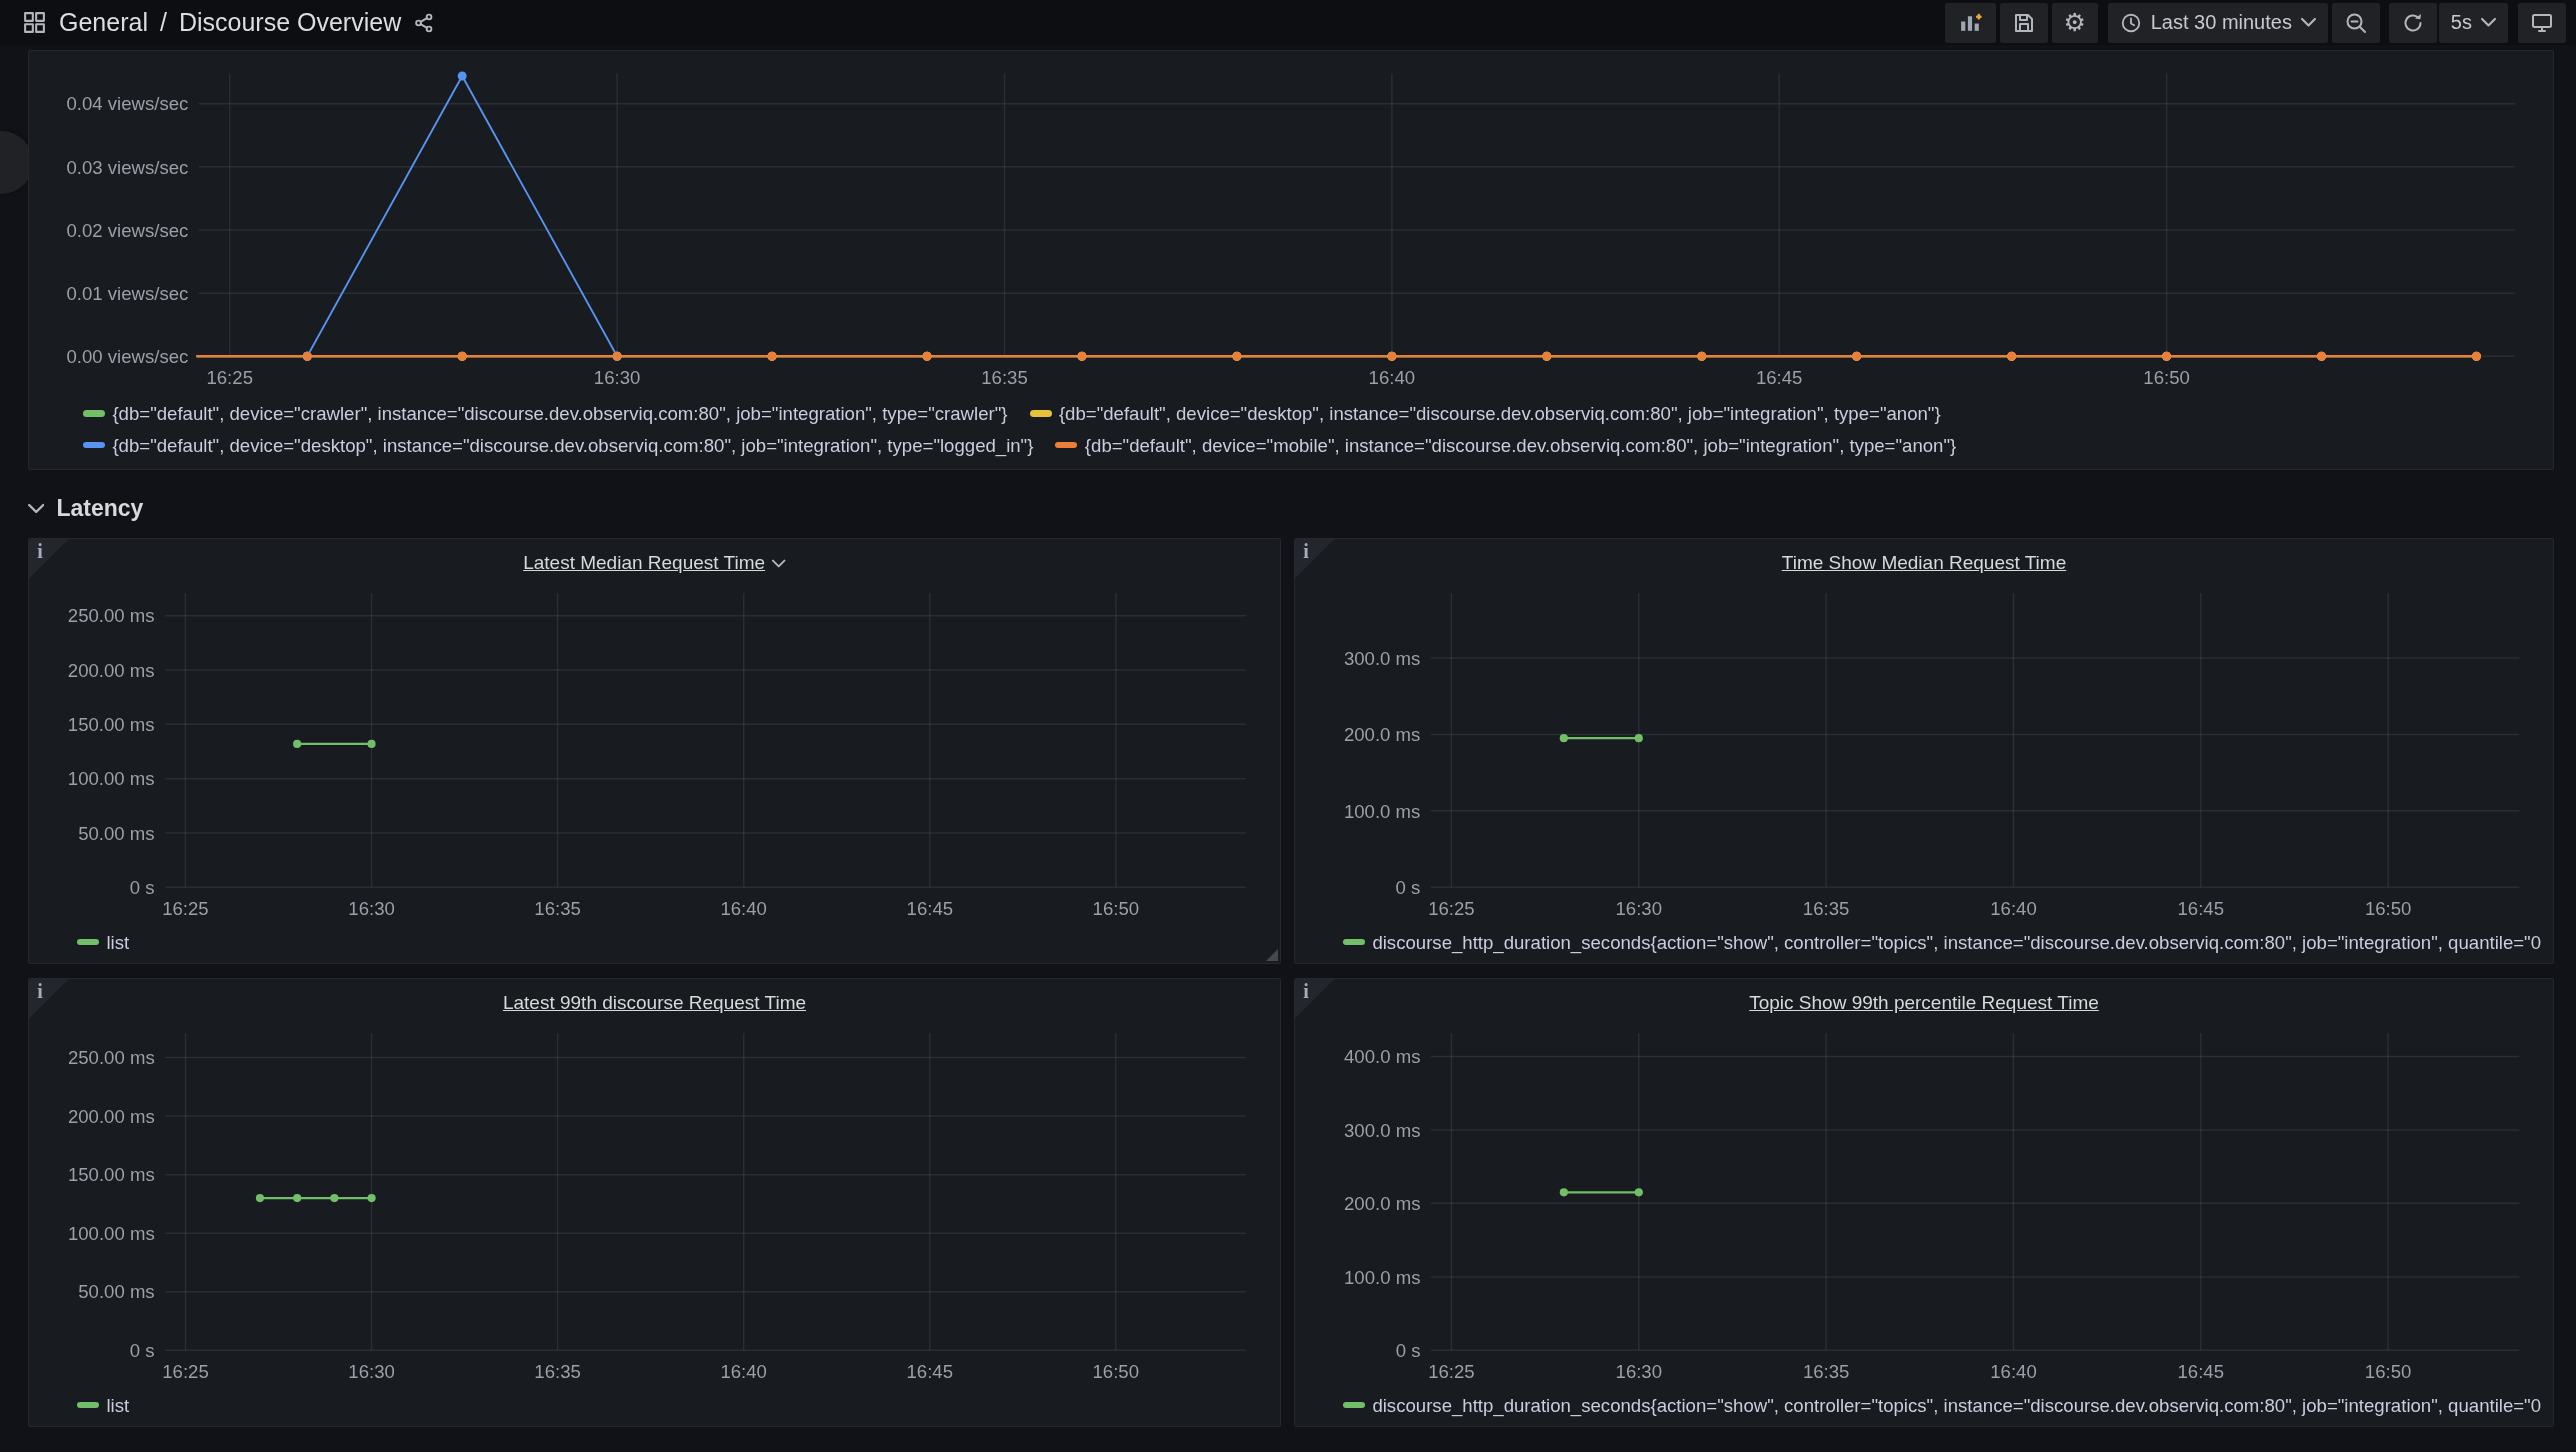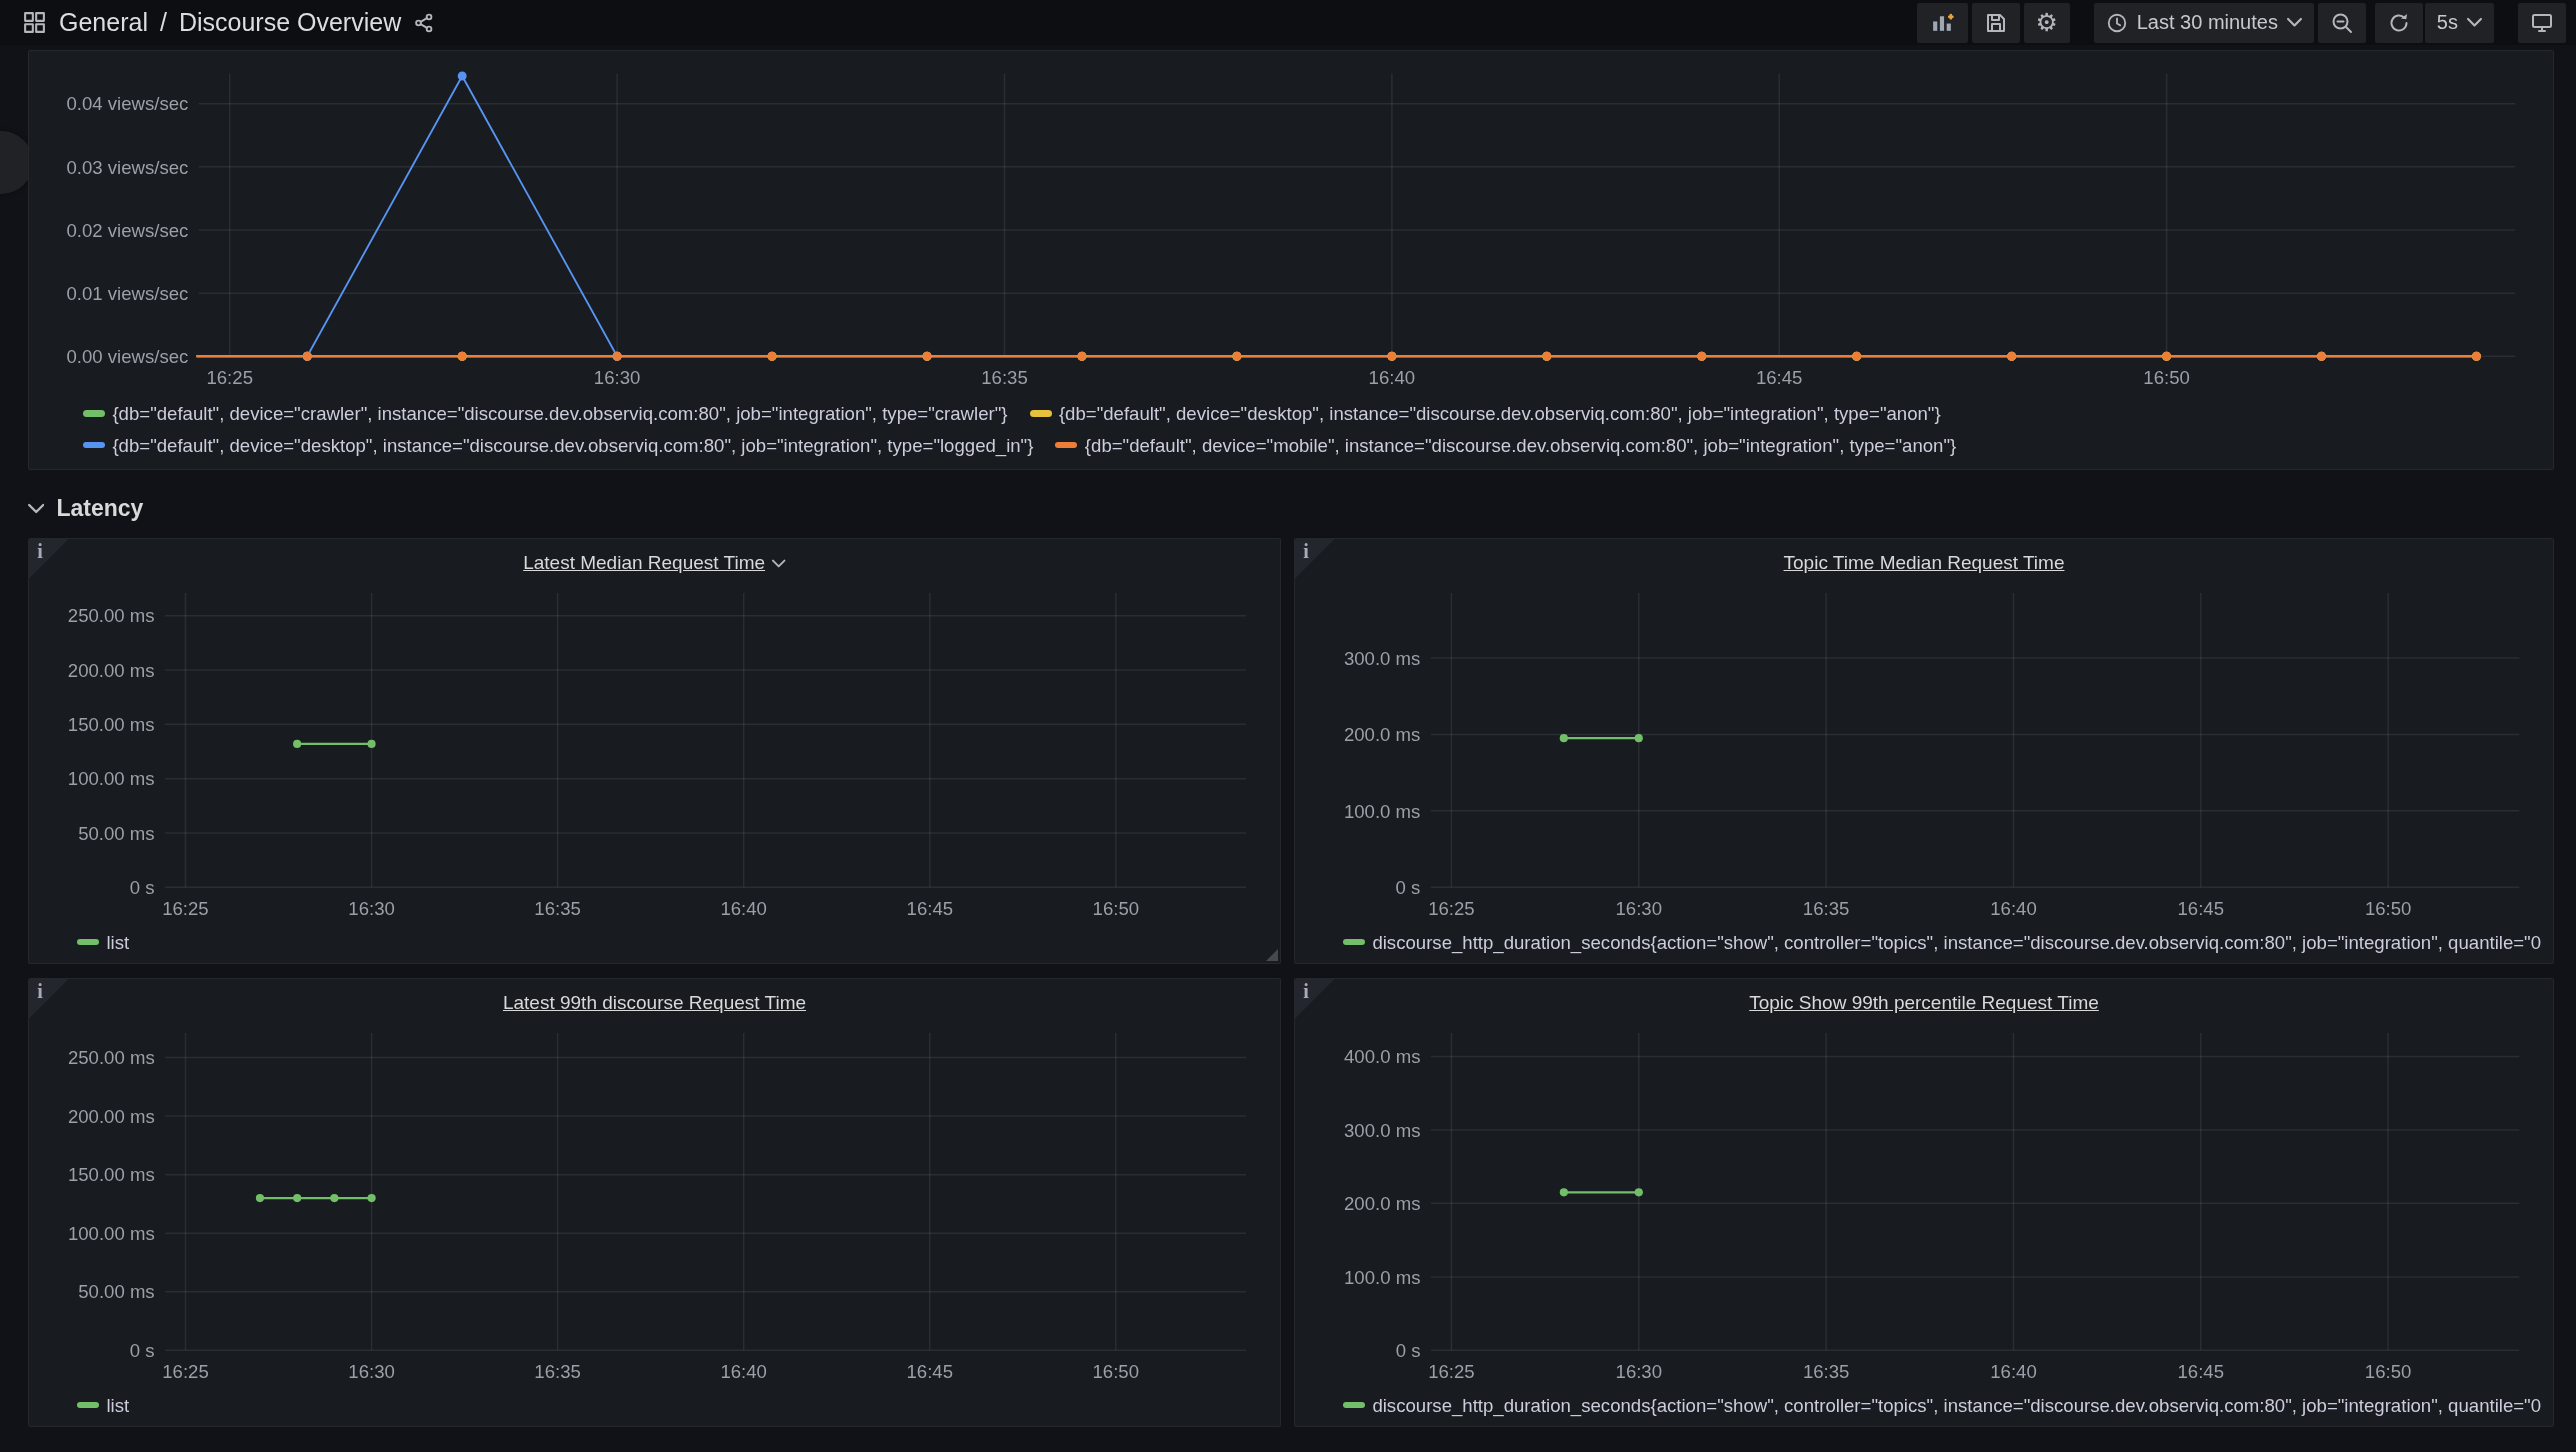--- a/index.html
+++ b/index.html
@@ -6,21 +6,21 @@
     font-family:"Liberation Sans",sans-serif;color:#ccccdc;-webkit-font-smoothing:antialiased;}
   
   .nav{height:45px;background:#0d0e11;display:flex;align-items:center;justify-content:space-between;padding:0 10.4px 0 22px;box-sizing:border-box;}
   .crumbs{display:flex;align-items:center;gap:12px;}
   .crumb-text{font-size:25px;color:#dcdde3;display:flex;gap:12px;align-items:center;}
   .crumb-text .sep{color:#dcdde3;}
   .icon{display:inline-flex;align-items:center;justify-content:center;}
   .tools{display:flex;align-items:center;gap:3.7px;}
   .tbtn{background:#202226;border:none;border-radius:2.2px;height:40px;min-width:46px;display:inline-flex;align-items:center;justify-content:center;gap:9px;color:#c7c9d0;font-size:20px;font-family:"Liberation Sans",sans-serif;padding:0 12px;cursor:pointer;}
   .tgroup{display:flex;gap:1.5px;margin-left:6px;}
-  .mleft{margin-left:20px;}
+  .mleft{margin-left:6px;}
   .gear-glyph{font-family:"DejaVu Sans",sans-serif;font-size:25px;color:#b4b6bd;line-height:1;}
   
   .page{position:relative;width:2576px;height:1408px;background:#111217;}
   .side-handle{position:absolute;left:-30px;top:86px;width:63px;height:63px;border-radius:50%;background:#202226;box-shadow:0 0 4.5px rgba(0,0,0,.4);}
   .panel{position:absolute;background:#181b1f;border:0.7px solid rgba(204,204,220,0.07);border-radius:2.2px;box-sizing:border-box;padding:6px 12px;display:flex;flex-direction:column;}
   #panel-top{left:28px;top:4.5px;width:2526px;height:420px;}
   #panel-lm{left:28px;top:493px;width:1253px;height:426px;}
   #panel-tm{left:1294px;top:493px;width:1260px;height:426px;}
   #panel-l99{left:28px;top:933px;width:1253px;height:449px;}
   #panel-t99{left:1294px;top:933px;width:1260px;height:449px;}
@@ -305,21 +305,21 @@
         </span>
       </div>
     <div class="resize-corner"></div>
   </section>
 
   <section class="panel" id="panel-tm">
     <div class="info-corner">
         <span>i</span>
       </div>
     <div class="p-title">
-        <span>Topic Time Median Request Time</span>
+        <span>Time Show Median Request Time</span>
       </div>
     <div class="chart">
         <svg width="1235" height="345" viewBox="0 0 1660 464">
           <defs>
             <clipPath id="cp2">
               <rect x="163" y="4" width="1480" height="411"></rect>
             </clipPath>
           </defs>
           <line x1="193.7" y1="16" x2="193.7" y2="412" stroke="rgba(204,204,220,0.10)" stroke-width="2"></line>
           <text x="193.7" y="449" fill="#9d9fa9" font-size="25" text-anchor="middle">16:25</text>

